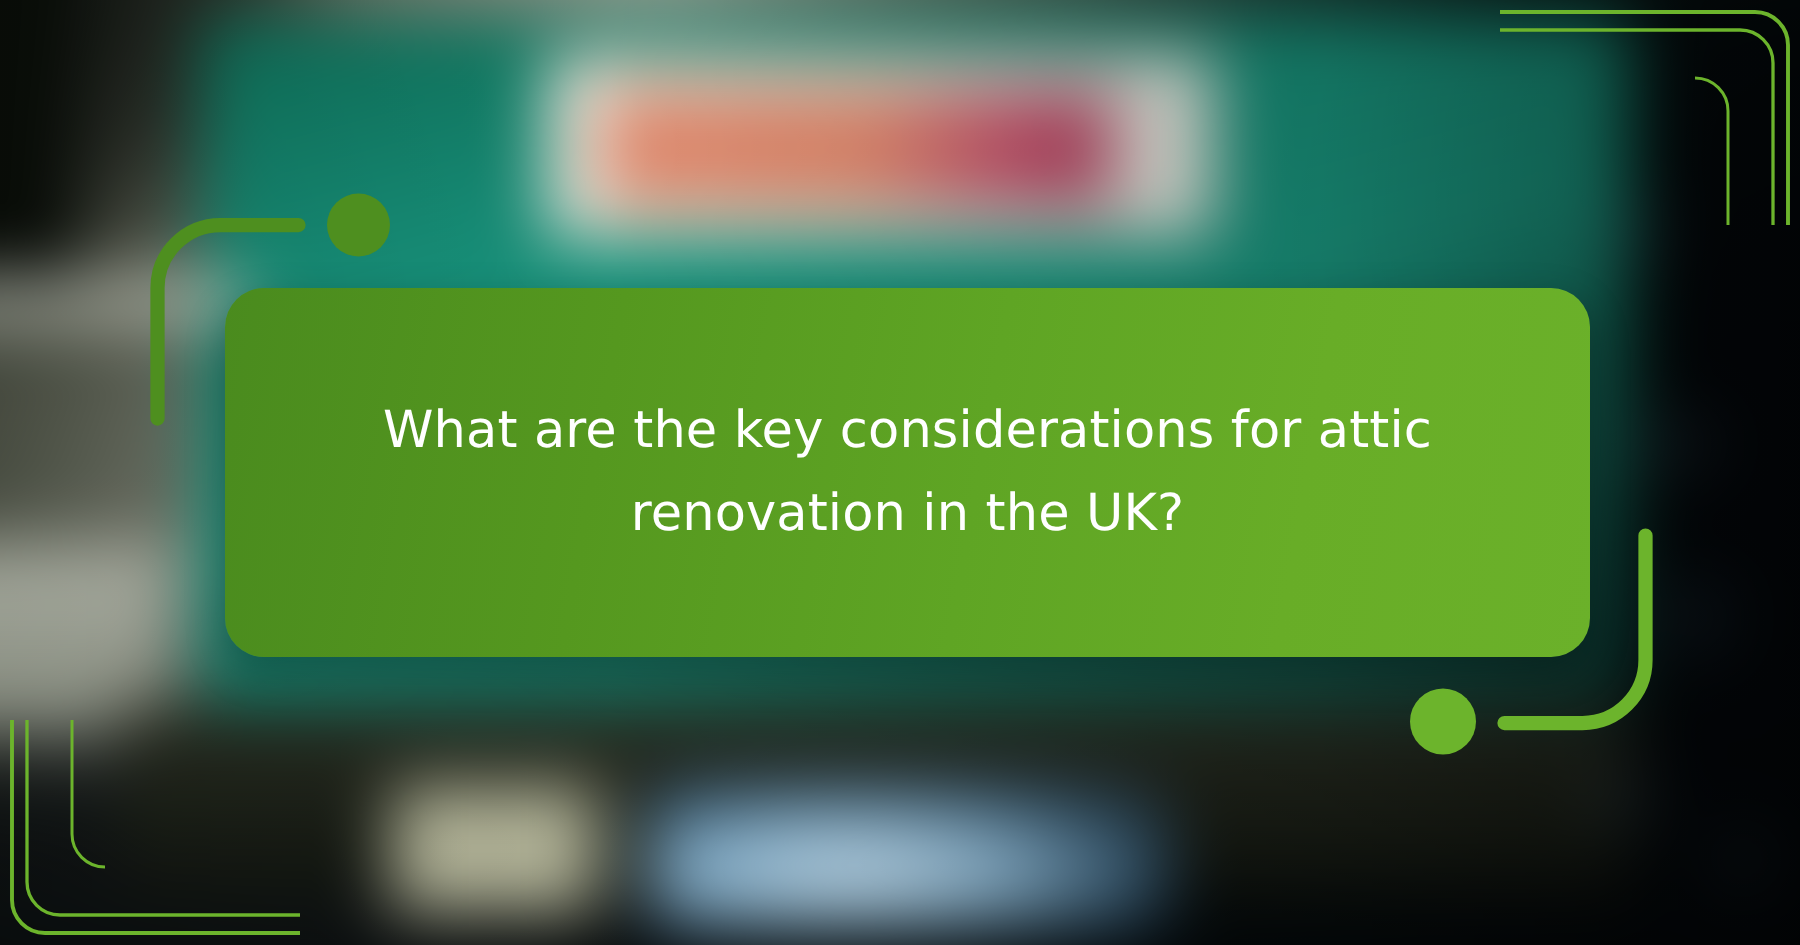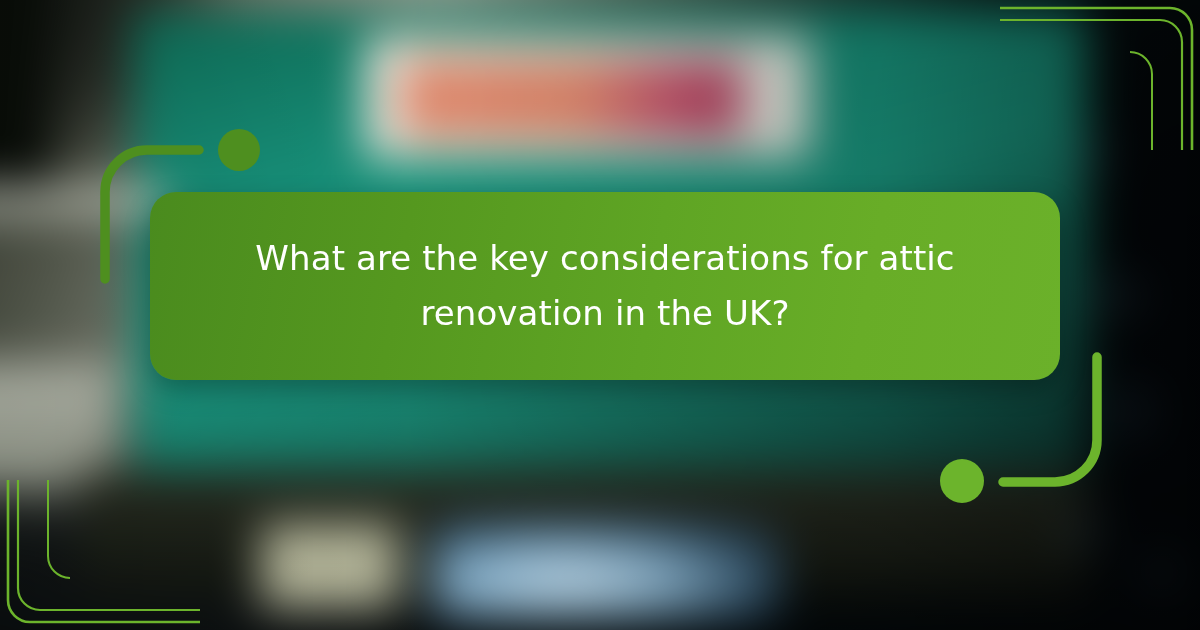--- a/index.html
+++ b/index.html
@@ -131,21 +131,21 @@
     left: 940px; top: 459px; width: 44px; height: 44px;
     background: #6cb42c;
   }
 
   
   #question-card {
     position: absolute;
     left: 150px;
     top: 192px;
     width: 910px;
-    height: 188px;
+    height: 246px;
     border-radius: 26px;
     background: linear-gradient(100deg, #4a8b1e 0%, #55981f 28%, #5fa524 55%, #68ad27 78%, #6bb12a 100%);
     box-shadow: 0 10px 26px rgba(0,0,0,0.30);
     display: flex;
     align-items: center;
     justify-content: center;
     box-sizing: border-box;
     padding: 12px 84px;
   }
   #question-text {

